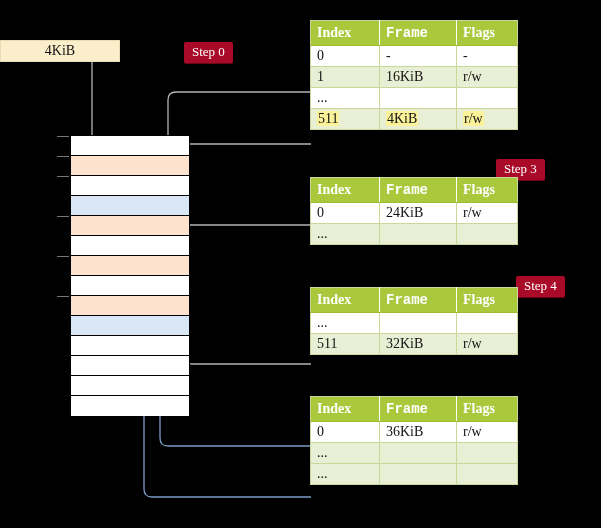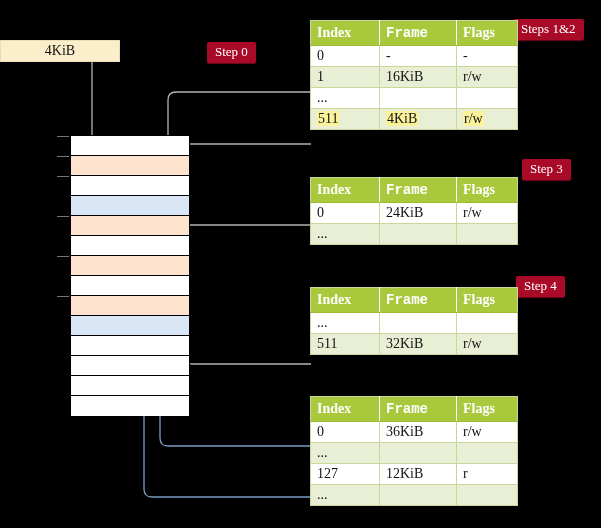--- a/index.html
+++ b/index.html
@@ -94,23 +94,22 @@
 
     <g>
       <path d="M311,497 L152,497 Q144,497 144,489 L144,212" fill="none" stroke="#7a9cc6" stroke-width="1.3" marker-end="url(#ab)"></path>
     </g>
   </svg>
 
   <div class="srcbox">
     <span>4KiB</span>
   </div>
 
-  <div class="badge" style="left:207px;top:42px;padding-left:8px;">Step 0</div>
-  <div class="badge" style="left:513px;top:19px;">Steps 1&amp;2</div>
-  <div class="badge" style="left:522px;top:159px;">Step 3</div>
+  <div class="badge" style="left:184px;top:42px;padding-left:8px;">Step 0</div>
+  <div class="badge" style="left:496px;top:159px;">Step 3</div>
   <div class="badge" style="left:516px;top:276px;">Step 4</div>
 
   <div class="memcol" id="memcol">
       <div class="memrow m-white" style="position: relative;">
         <span class="tick" style="top: 0px;"></span>
       </div>
       <div class="memrow m-orange" style="position: relative;">
         <span class="tick" style="top: 0px;"></span>
       </div>
       <div class="memrow m-white" style="position: relative;">
@@ -220,25 +219,20 @@
         <tr class="r-white">
           <td>0</td>
           <td>36KiB</td>
           <td>r/w</td>
         </tr>
         <tr class="r-green">
           <td>...</td>
           <td>&nbsp;</td>
           <td>&nbsp;</td>
         </tr>
-        <tr class="r-white">
-          <td>127</td>
-          <td>12KiB</td>
-          <td>r</td>
-        </tr>
         <tr class="r-green">
           <td>...</td>
           <td>&nbsp;</td>
           <td>&nbsp;</td>
         </tr>
       </tbody>
     </table>
 
 </div>
 

